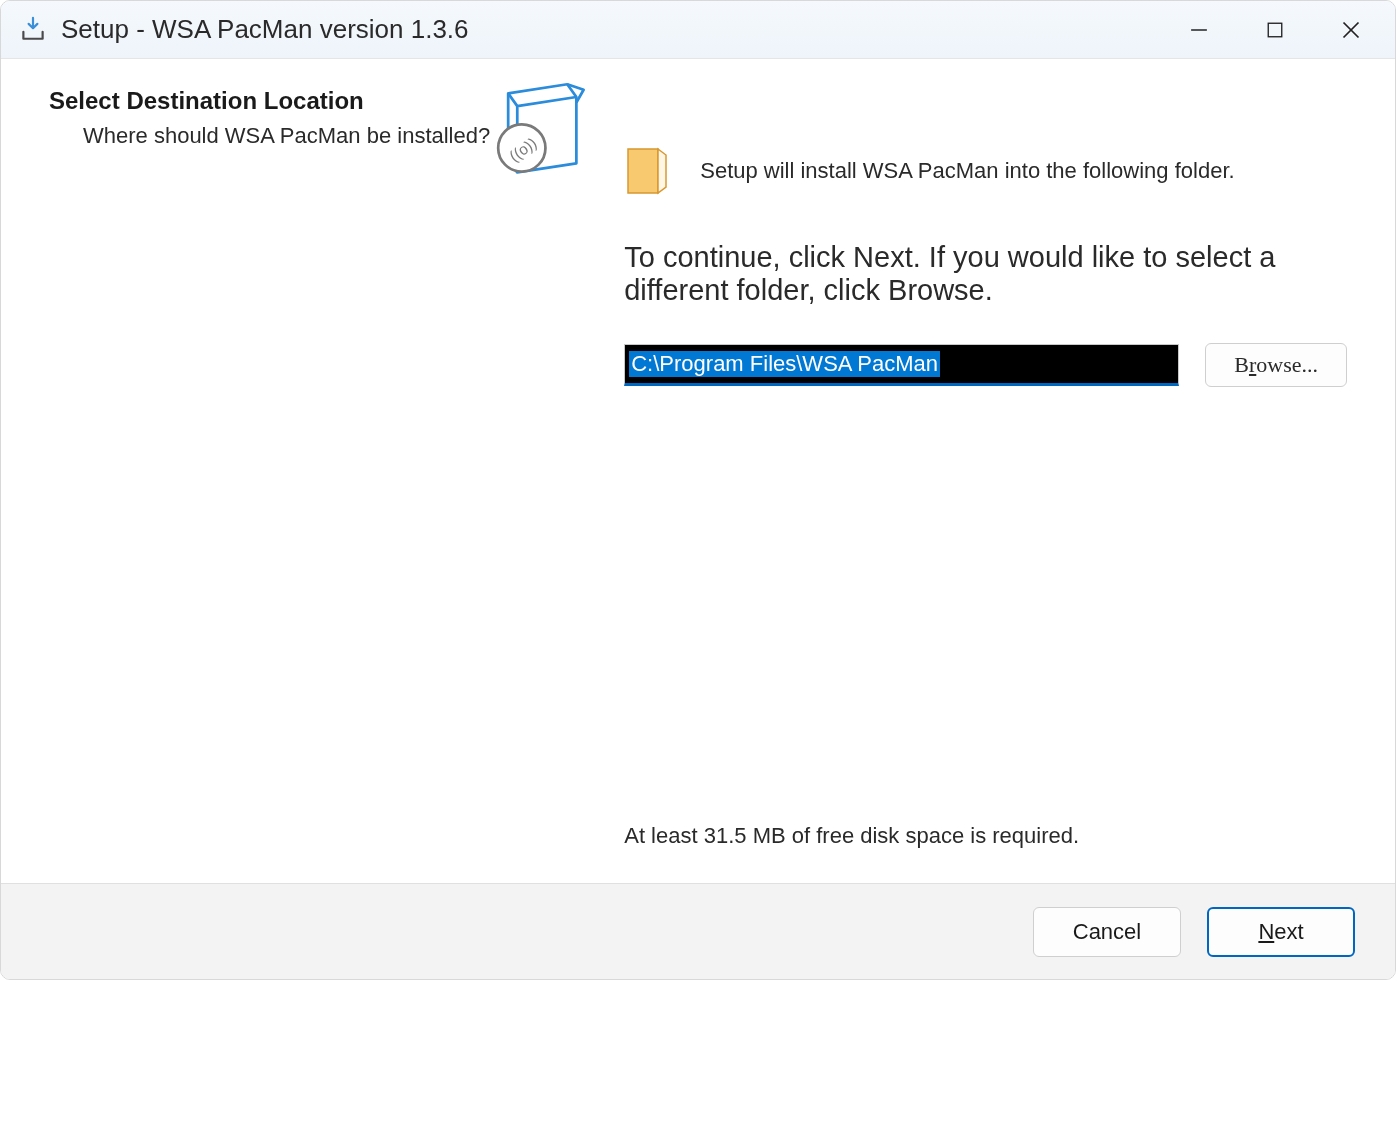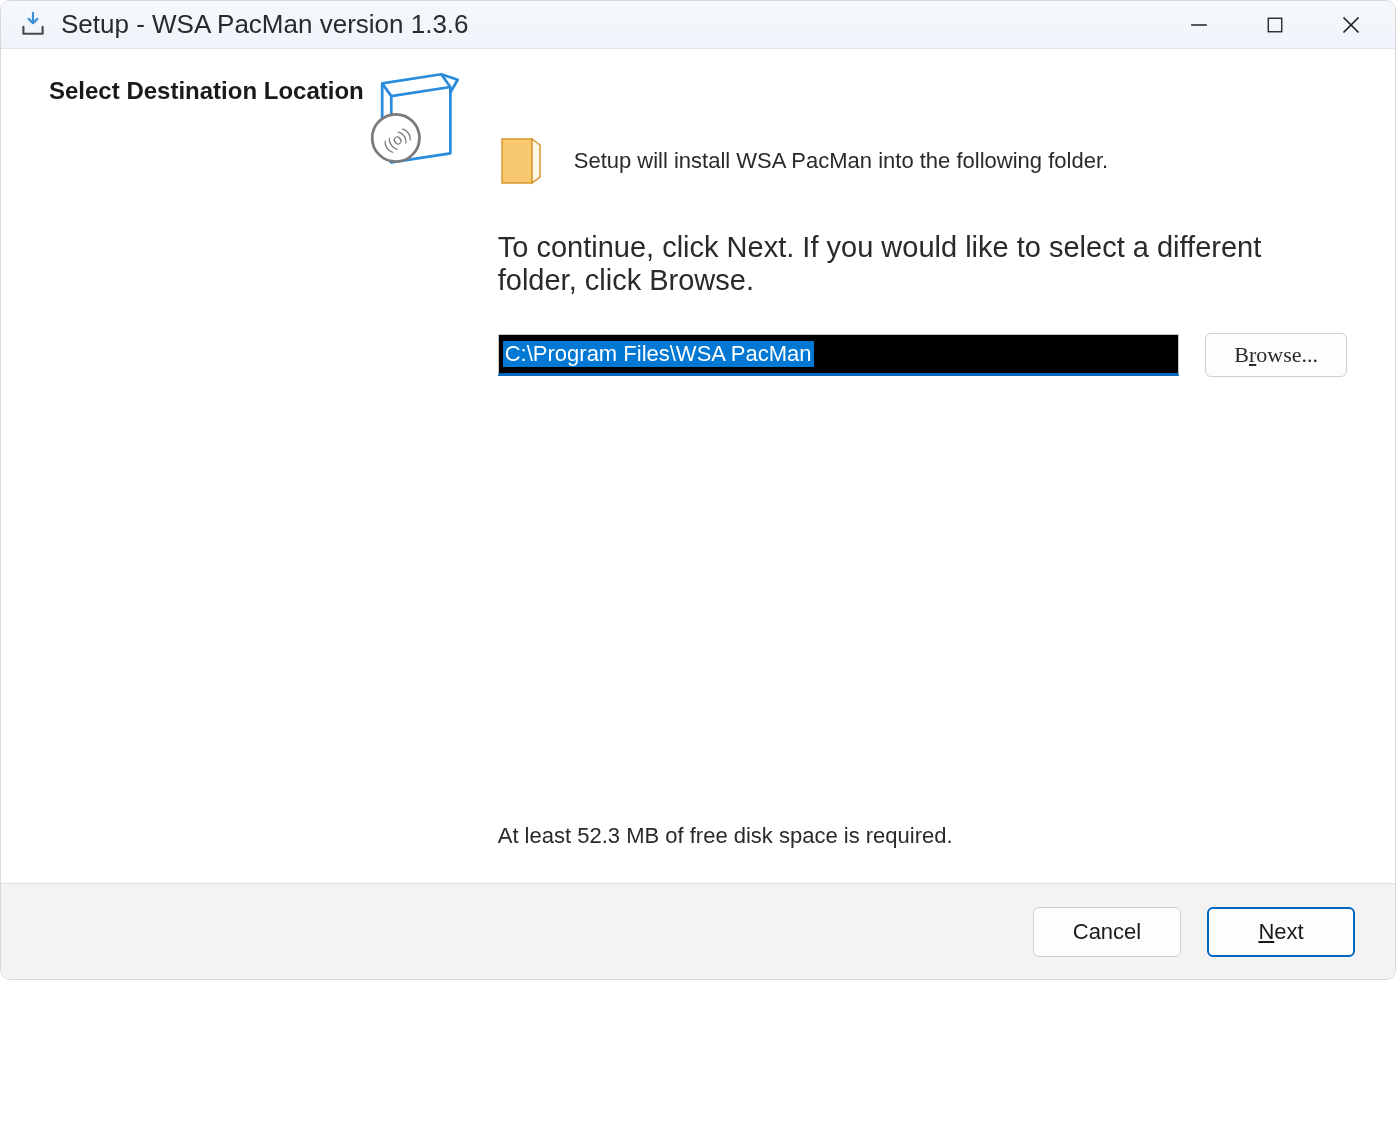--- a/index.html
+++ b/index.html
@@ -21,21 +21,21 @@
       height: 980px;
       background: #ffffff;
       border: 1px solid #d8d8d8;
       border-radius: 10px;
       overflow: hidden;
       display: flex;
       flex-direction: column;
     }
     
     .titlebar {
-      height: 48px;
+      height: 58px;
       background: linear-gradient(to bottom, #f5f9fd, #eef4fa);
       display: flex;
       align-items: center;
       padding-left: 18px;
       border-bottom: 1px solid #e5e5e5;
     }
     
     .titlebar-icon {
       width: 28px;
       height: 28px;
@@ -250,20 +250,21 @@
             <line x1="14" y1="2" x2="2" y2="14" stroke="#222" stroke-width="1.4"></line>
           </svg>
       </div>
     </div>
   </div>
 
   <div class="content-area">
     <div class="header-row">
       <div class="header-text">
         <div class="page-title">Select Destination Location</div>
+        <div class="page-subtitle">Where should WSA PacMan be installed?</div>
       </div>
       <span class="header-graphic">
         <svg viewBox="0 0 110 110" width="100" height="100">
           <path d="M 20 18 L 85 8 L 95 22 L 95 95 L 30 105 L 20 92 Z" stroke="#2a8cdb" stroke-width="3" fill="none" stroke-linejoin="round"></path>
           <path d="M 20 18 L 30 32 L 95 22 M 30 32 L 30 105" stroke="#2a8cdb" stroke-width="3" fill="none" stroke-linejoin="round"></path>
           <path d="M 85 8 L 103 14 L 95 28" stroke="#2a8cdb" stroke-width="3" fill="none" stroke-linejoin="round"></path>
           <circle cx="35" cy="78" r="26" stroke="#7a7a7a" stroke-width="3" fill="#ffffff"></circle>
           <text x="35" y="86" text-anchor="middle" font-size="17" fill="#7a7a7a" transform="rotate(-35 35 78)">((o))</text>
         </svg>
       </span>
@@ -284,21 +285,21 @@
 
       <div class="path-row">
         <div class="path-input-wrap">
           <span class="path-input-text">C:\Program Files\WSA PacMan</span>
         </div>
         <button class="browse-button">B<span class="underline-first">r</span>owse...</button>
       </div>
 
       <div class="spacer"></div>
 
-      <div class="disk-space-text">At least 52.3 MB of free disk space is required.</div>
+      <div class="disk-space-text">At least 31.5 MB of free disk space is required.</div>
     </div>
   </div>
 
   <div class="footer">
     <button class="footer-button">Cancel</button>
     <button class="footer-button primary"><span class="underline-first">N</span>ext</button>
   </div>
 </div>
 
 </body></html>

